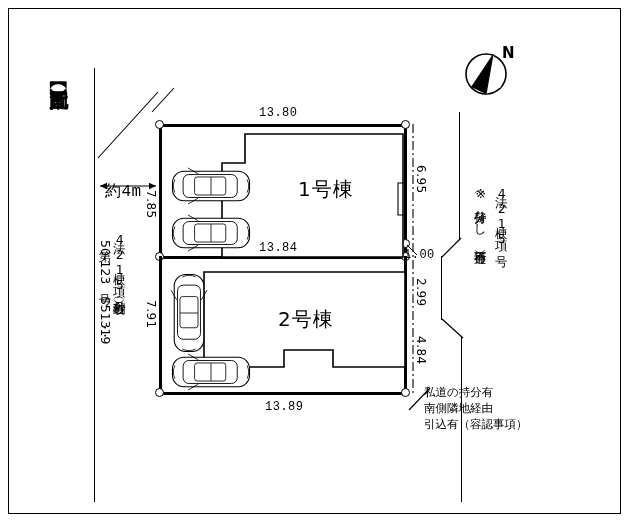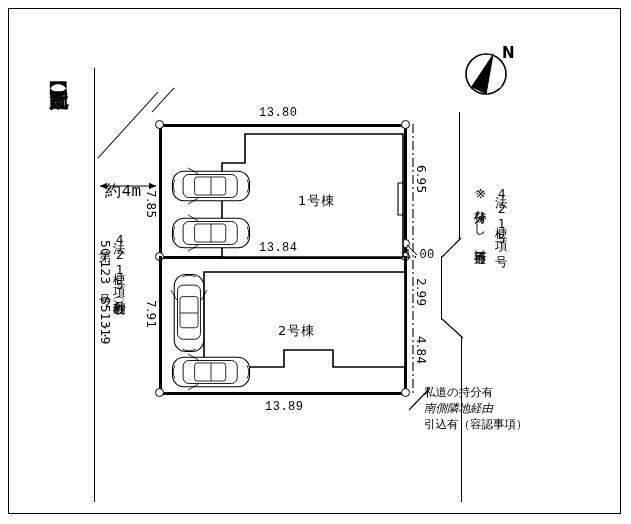--- a/index.html
+++ b/index.html
@@ -67,24 +67,23 @@
     position: absolute;
     width: 9px;
     height: 9px;
     border: 1.6px solid #000;
     border-radius: 50%;
     background: #fff;
     box-sizing: border-box;
   }
   .bldg-label {
     position: absolute;
-    font-size: 13px;
+    font-size: 20px;
     letter-spacing: 1px;
     white-space: nowrap;
-    margin-top: 16px;
   }
 
   .dim {
     position: absolute;
     font-size: 12px;
     letter-spacing: 0.5px;
     white-space: nowrap;
     font-family: Liberation Mono, monospace;
   }
   .dim-v {
@@ -313,16 +312,16 @@
       <polyline points="10,1 2,1 2,33 10,33" fill="none" stroke="#000" stroke-width="1.1"></polyline>
     </svg>
   </div>
 
   <div class="abs" style="left:408px; top:380px;">
     <svg width="36" height="34" viewBox="0 0 36 34">
       <line x1="1" y1="30" x2="22" y2="8" stroke="#000" stroke-width="1.1"></line>
     </svg>
   </div>
   <div class="note" style="left:424px; top:385px;">私道の持分有</div>
-  <div class="note" style="left:424px; top:401px;font-style:italic;">南側隣地経由</div>
+  <div class="note" style="left:424px; top:401px;">南側隣地経由</div>
   <div class="note" style="left:424px; top:417px;">引込有（容認事項）</div>
 
 </div>
 
 </body></html>

